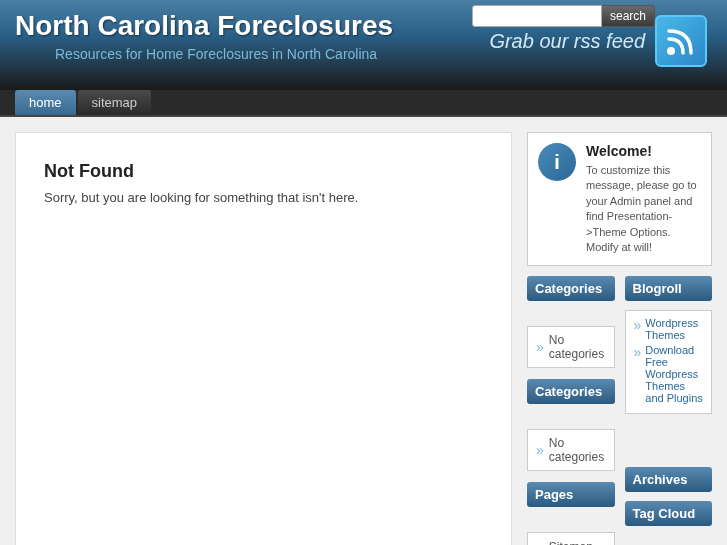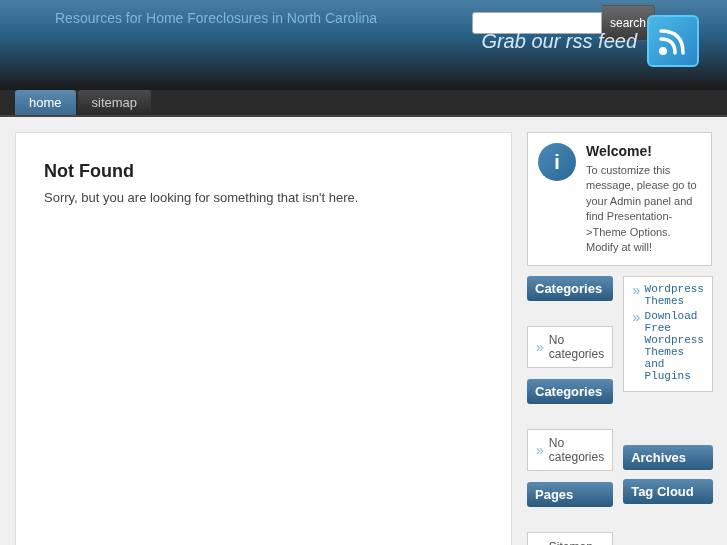--- a/index.html
+++ b/index.html
@@ -19,21 +19,21 @@
       text-shadow: 1px 1px 2px rgba(0,0,0,0.5);
       margin-bottom: 4px;
     }
     #header .site-subtitle {
       color: #7ab8d8;
       font-size: 14px;
       margin-left: 40px;
     }
     #header .rss-area {
       position: absolute;
-      right: 28px;
+      right: 20px;
       top: 15px;
       display: flex;
       align-items: center;
       gap: 10px;
     }
     #header .rss-text {
       color: #d0e8f5;
       font-size: 20px;
       font-style: italic;
     }
@@ -61,21 +61,21 @@
     #header .search-input {
       width: 130px;
       height: 22px;
       border: 1px solid #aaa;
       border-radius: 3px 0 0 3px;
       padding: 2px 5px;
       font-size: 12px;
       background: #fff;
     }
     #header .search-button {
-      height: 36px;
+      height: 22px;
       background: linear-gradient(180deg, #6a6a6a, #3a3a3a);
       color: #fff;
       border: 1px solid #555;
       border-left: none;
       border-radius: 0 3px 3px 0;
       padding: 0 8px;
       font-size: 12px;
       cursor: pointer;
     }
 
@@ -222,21 +222,20 @@
       padding: 6px 8px;
       font-size: 11px;
     }
     .blogroll-link {
       display: flex;
       align-items: flex-start;
       gap: 4px;
       margin-bottom: 3px;
       color: #2a6898;
       text-decoration: none;
-      font-family: Liberation Mono, monospace;
     }
     .blogroll-link::before {
       content: '»';
       color: #7ab8d8;
       font-size: 14px;
       flex-shrink: 0;
     }
 
     
     #footer {
@@ -271,20 +270,21 @@
     }
   </style>
 </head>
 <body>
 
 <div id="header">
   <div class="search-bar">
     <input class="search-input" type="text" placeholder="" style="">
     <button class="search-button">search</button>
   </div>
+  <div class="site-title">North Carolina Foreclosures</div>
   <div class="site-subtitle">Resources for Home Foreclosures in North Carolina</div>
   <div class="rss-area">
     <span class="rss-text">Grab our rss feed</span>
     <div class="rss-icon">
       <svg viewBox="0 0 32 32" fill="white" xmlns="http://www.w3.org/2000/svg">
         <circle cx="6" cy="26" r="4" fill="white"></circle>
         <path d="M4 14 Q18 14 18 28" stroke="white" stroke-width="3.5" fill="none" stroke-linecap="round"></path>
         <path d="M4 6 Q26 6 26 28" stroke="white" stroke-width="3.5" fill="none" stroke-linecap="round"></path>
       </svg>
     </div>
@@ -328,20 +328,21 @@
         </div>
 
         <div class="section-header">Pages</div>
         <div class="widget-box">
           <div class="widget-item">Sitemap</div>
         </div>
       </div>
 
       <div class="sidebar-col">
 
+        <div class="section-header">Blogroll</div>
         <div class="blogroll-links">
           <a class="blogroll-link" href="#">Wordpress Themes</a>
           <a class="blogroll-link" href="#">Download Free Wordpress Themes and Plugins</a>
         </div>
 
         <div class="archives-header">Archives</div>
 
         <div class="tagcloud-header">Tag Cloud</div>
       </div>
     </div>

